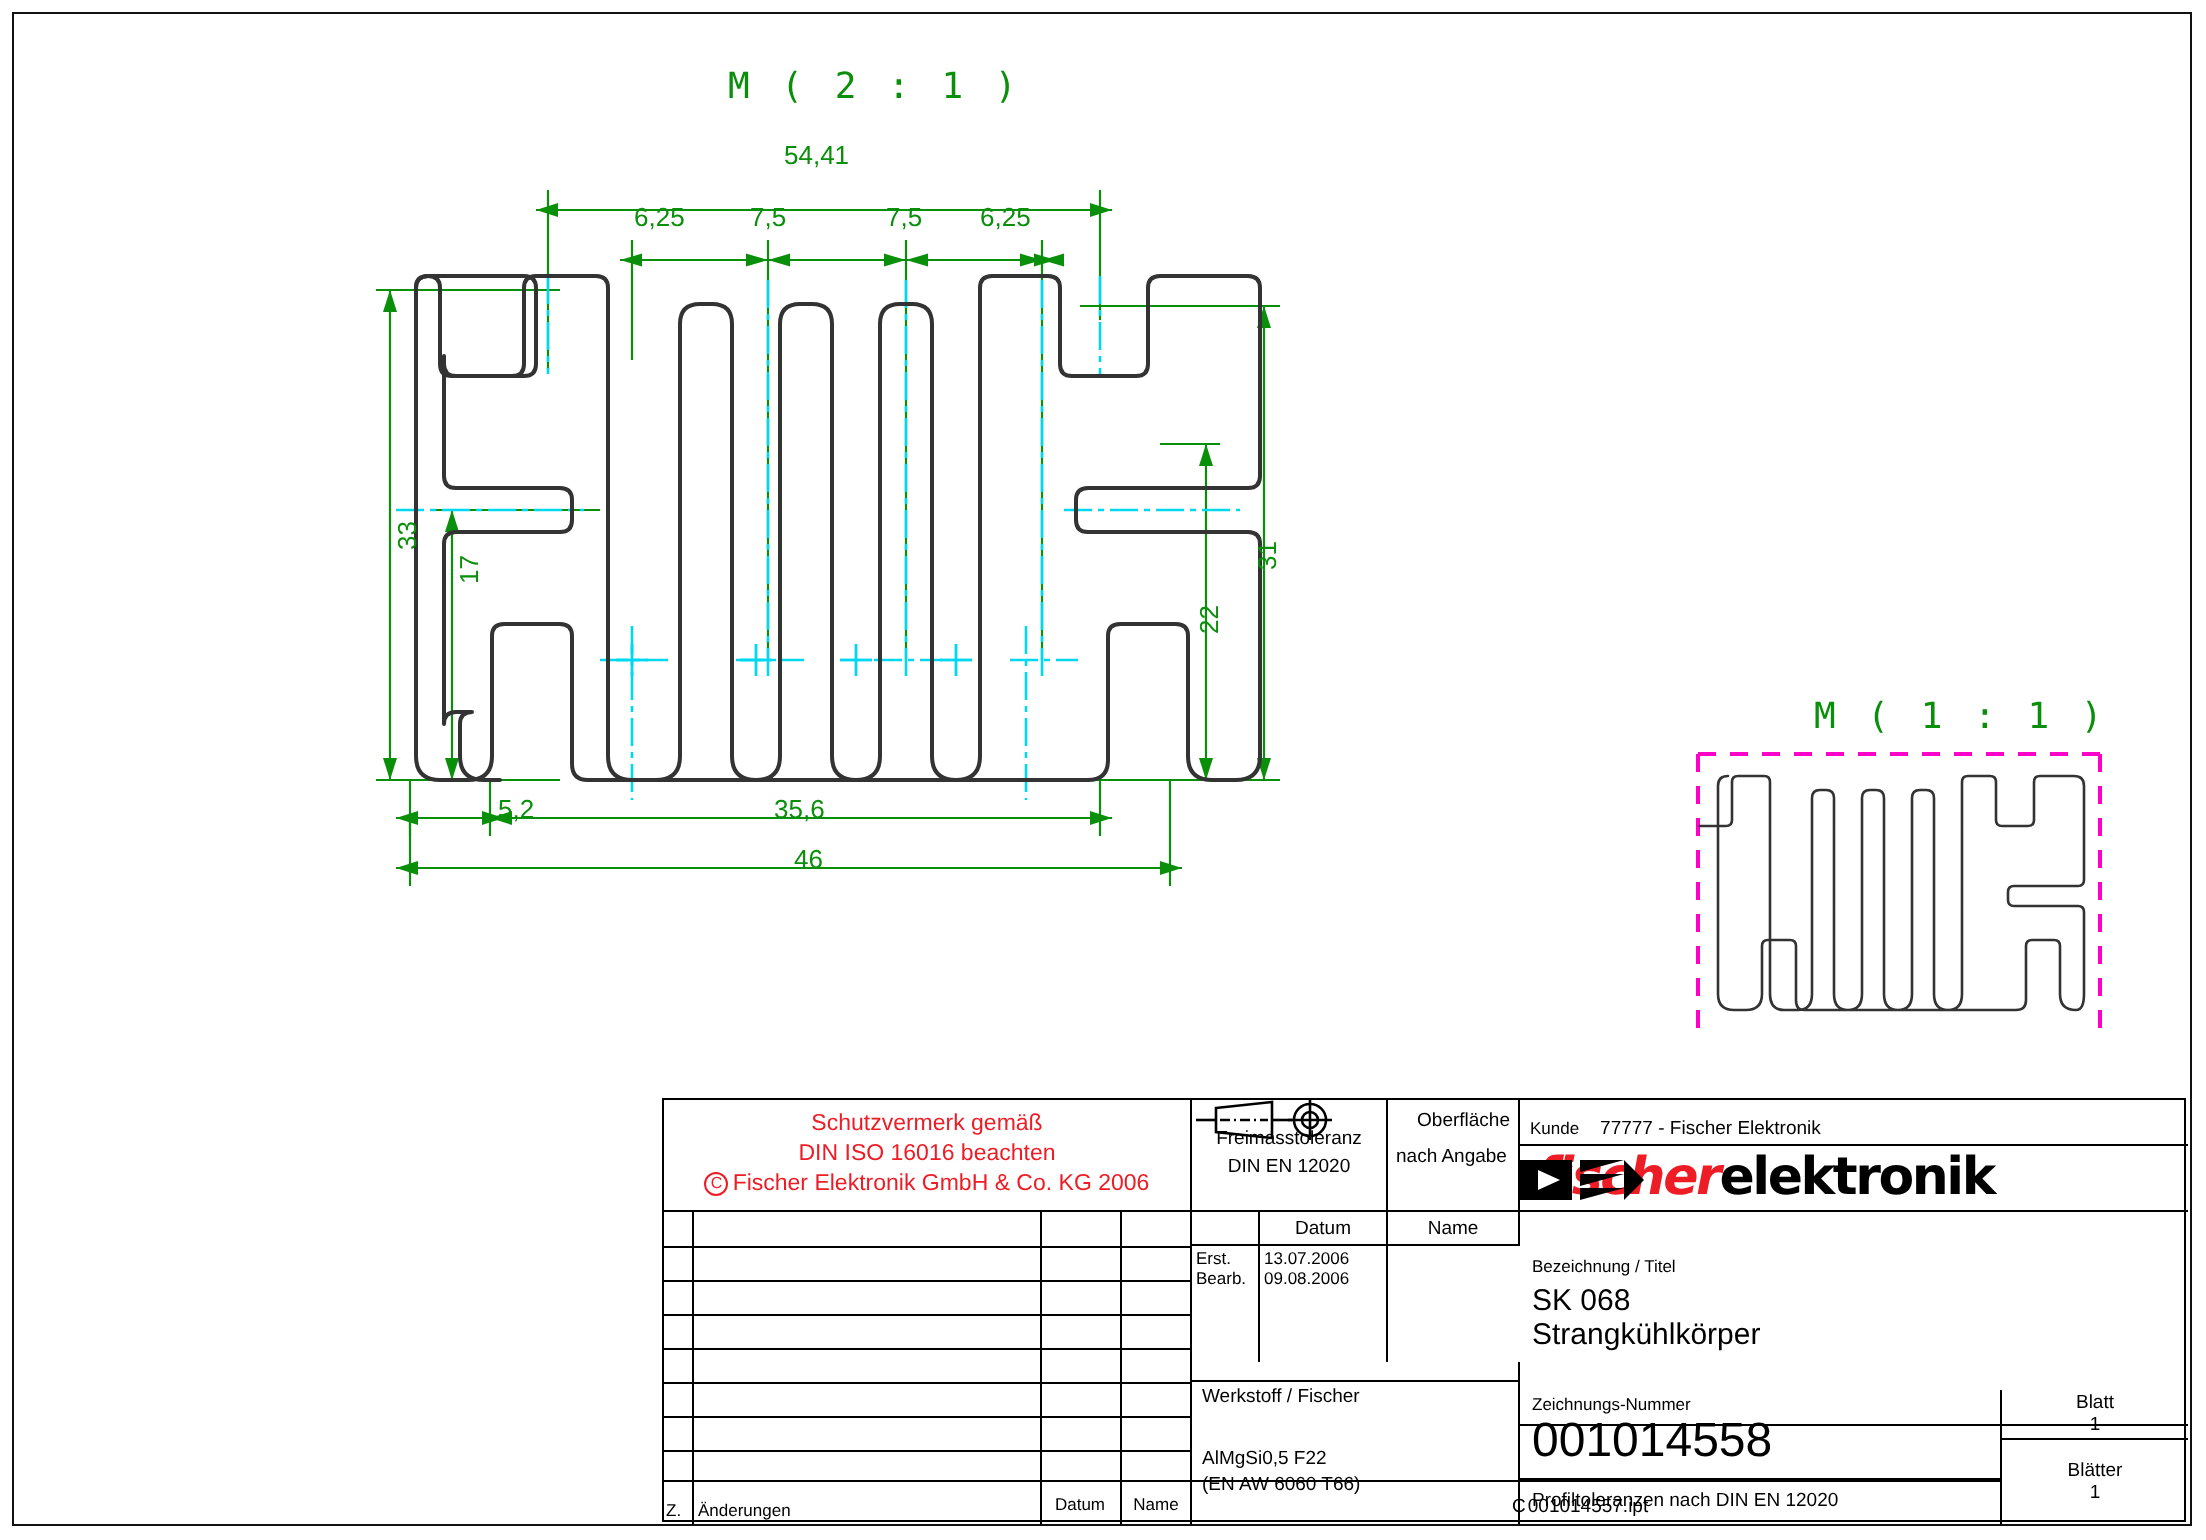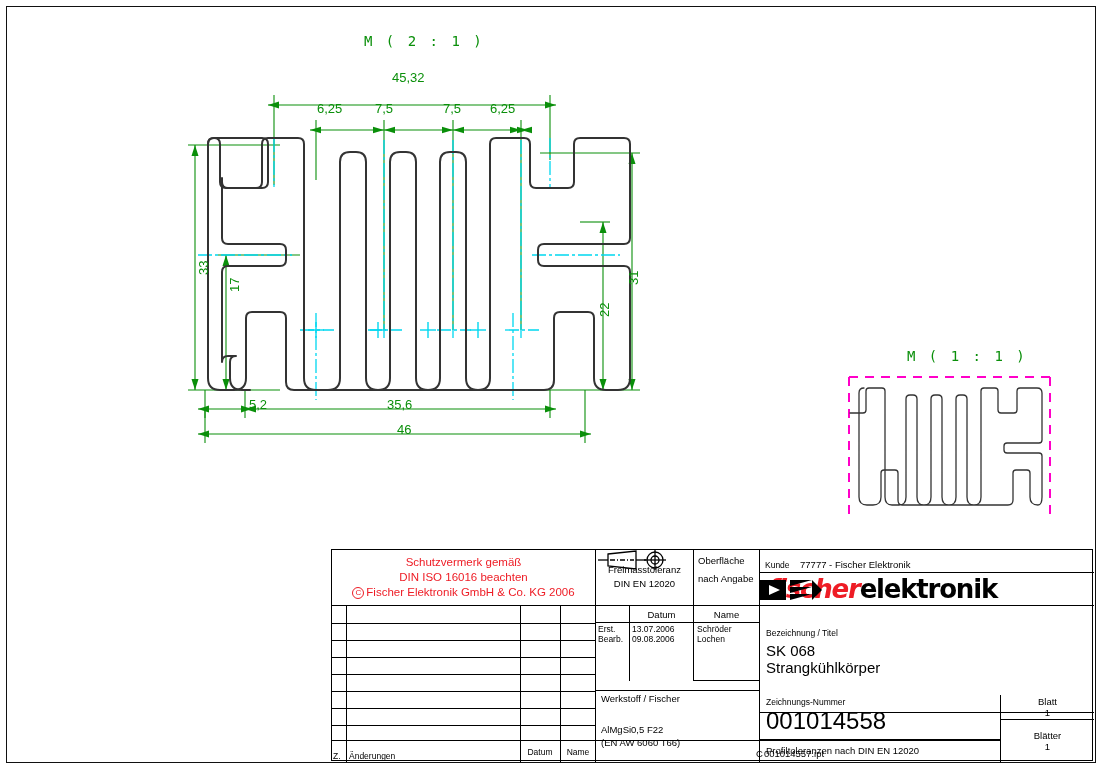--- a/index.html
+++ b/index.html
@@ -5,36 +5,36 @@
   html,body{margin:0;padding:0;background:#fff;}
   body{width:1103px;height:770px;position:relative;overflow:hidden;
        font-family:"Liberation Sans", sans-serif;color:#000;}
 
   
   #sheet-frame{position:absolute;left:6px;top:6px;width:1090px;height:757px;
        border:1.6px solid #111;box-sizing:border-box;}
   .lbl-green{position:absolute;color:#0a8f0a;font-size:13px;
        font-family:"Liberation Sans", sans-serif;white-space:nowrap;}
   .lbl-green.vert{transform:rotate(-90deg);transform-origin:left top;}
-  .mono-green{position:absolute;color:#0a8f0a;font-size:14px;letter-spacing:2.5px;
+  .mono-green{position:absolute;color:#0a8f0a;font-size:18px;letter-spacing:2.5px;
        font-family:"DejaVu Sans Mono", monospace;white-space:nowrap;}
 
   
   svg{position:absolute;left:0;top:0;overflow:visible;}
 
   
   #titleblock{position:absolute;left:331px;top:549px;width:762px;height:212px;
        box-sizing:border-box;border:1.4px solid #000;}
   #titleblock .cell{position:absolute;box-sizing:border-box;}
   .bd-r{border-right:1.2px solid #000;}
   .bd-b{border-bottom:1.2px solid #000;}
   .bd-t{border-top:1.2px solid #000;}
   .tiny{font-size:8.5px;}
   .sm{font-size:9.5px;}
-  .ctr{text-align:left;}
+  .ctr{text-align:right;}
   .fl{display:flex;align-items:center;justify-content:center;}
   .flc{display:flex;flex-direction:column;align-items:center;justify-content:center;}
 
   #notice{position:absolute;left:0;top:0;width:264px;height:56px;
       display:flex;flex-direction:column;align-items:center;justify-content:center;
       font-size:11.5px;line-height:15px;color:#ee1c25;border-right:1.2px solid #000;
       border-bottom:1.2px solid #000;box-sizing:border-box;}
   #notice div{white-space:nowrap;}
   .copy-c{display:inline-block;border:1.1px solid #ee1c25;border-radius:50%;
       width:10px;height:10px;line-height:9px;font-size:8px;text-align:center;
@@ -227,21 +227,21 @@
     <line x1="238" y1="262" x2="238" y2="278"></line>
     <line x1="288" y1="262" x2="288" y2="278"></line>
     <line x1="338" y1="262" x2="338" y2="278"></line>
     <line x1="168" y1="270" x2="184" y2="270"></line>
     <line x1="230" y1="270" x2="246" y2="270"></line>
     <line x1="280" y1="270" x2="296" y2="270"></line>
     <line x1="330" y1="270" x2="346" y2="270"></line>
   </g>
 </svg>
 
-<div class="lbl-green" style="left:392px;top:70px;">45,32</div>
+<div class="lbl-green" style="left:392px;top:70px;">54,41</div>
 <div class="lbl-green" style="left:317px;top:101px;">6,25</div>
 <div class="lbl-green" style="left:375px;top:101px;">7,5</div>
 <div class="lbl-green" style="left:443px;top:101px;">7,5</div>
 <div class="lbl-green" style="left:490px;top:101px;">6,25</div>
 
 <div class="lbl-green vert" style="left:196px;top:275px;">33</div>
 <div class="lbl-green vert" style="left:227px;top:292px;">17</div>
 
 <div class="lbl-green vert" style="left:597px;top:317px;">22</div>
 <div class="lbl-green vert" style="left:626px;top:285px;">31</div>
@@ -387,24 +387,20 @@
   </div>
 
   <div class="cell bd-r" style="left:264px;top:73px;width:34px;height:58px;padding:1px 2px;">
     <div class="tiny">Erst.</div>
     <div class="tiny">Bearb.</div>
   </div>
   <div class="cell bd-r" style="left:298px;top:73px;width:64px;height:58px;padding:1px 2px;">
     <div class="tiny">13.07.2006</div>
     <div class="tiny">09.08.2006</div>
   </div>
-  <div class="cell bd-r bd-b" style="left:362px;top:73px;width:66px;height:58px;padding:1px 3px;">
-    <div class="tiny">Schröder</div>
-    <div class="tiny">Lochen</div>
-  </div>
   <div class="cell bd-r bd-b" style="left:264px;top:131px;width:164px;height:10px;"></div>
 
   <div class="cell bd-r" style="left:264px;top:141px;width:164px;height:49px;padding:2px 5px;">
     <div class="sm">Werkstoff / Fischer</div>
     <div class="sm" style="margin-top:20px;">AlMgSi0,5 F22</div>
     <div class="sm" style="margin-top:2px;">(EN AW 6060 T66)</div>
   </div>
 
   <div class="cell bd-t bd-r" style="left:264px;top:190px;width:164px;height:22px;"></div>
   <div class="cell" style="left:424px;top:193px;width:140px;height:18px;">

